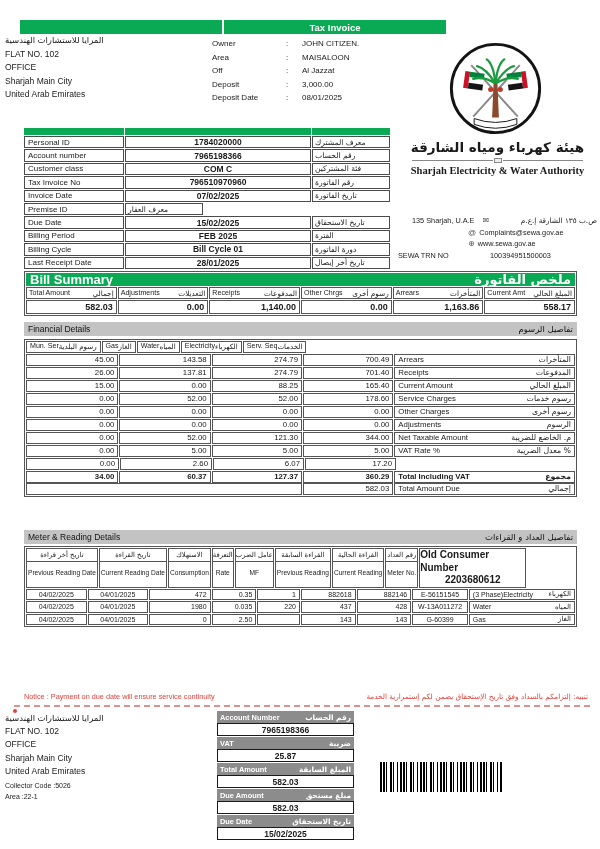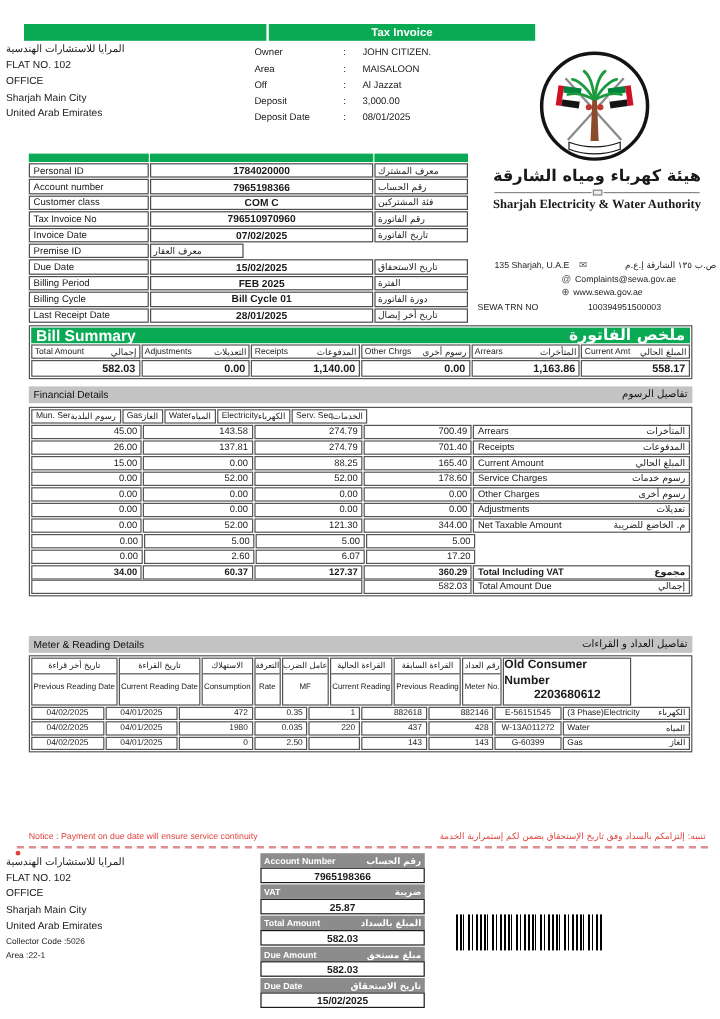--- a/index.html
+++ b/index.html
@@ -406,38 +406,42 @@
             <span class="ar">رسوم أخرى</span>
           </div>
         </div>
           <div class="fd-row">
           <div class="fd-c1 num">0.00</div>
           <div class="fd-c2 num">0.00</div>
           <div class="fd-c3 num">0.00</div>
           <div class="fd-c4 num">0.00</div>
           <div class="fd-c5 pair">
             <span>Adjustments</span>
-            <span class="ar">تعديلات</span>
+            <span class="ar">الرسوم</span>
           </div>
         </div>
           <div class="fd-row">
           <div class="fd-c1 num">0.00</div>
           <div class="fd-c2 num">52.00</div>
           <div class="fd-c3 num">121.30</div>
           <div class="fd-c4 num">344.00</div>
           <div class="fd-c5 pair">
             <span>Net Taxable Amount</span>
             <span class="ar">م. الخاضع للضريبة</span>
           </div>
         </div>
           <div class="fd-row">
           <div class="fd-c1 num">0.00</div>
           <div class="fd-c2 num">5.00</div>
           <div class="fd-c3 num">5.00</div>
           <div class="fd-c4 num">5.00</div>
+          <div class="fd-c5 pair">
+            <span>VAT Rate %</span>
+            <span class="ar">معدل الضريبة %</span>
+          </div>
         </div>
           <div class="fd-row">
           <div class="fd-c1 num">0.00</div>
           <div class="fd-c2 num">2.60</div>
           <div class="fd-c3 num">6.07</div>
           <div class="fd-c4 num">17.20</div>
         </div>
           <div class="fd-row bold">
           <div class="fd-c1 num">34.00</div>
           <div class="fd-c2 num">60.37</div>
@@ -483,26 +487,26 @@
           </div>
             <div class="mt-hcell">
             <span class="mh-ar ar">التعرفة</span>
             <span class="mh-en">Rate</span>
           </div>
             <div class="mt-hcell">
             <span class="mh-ar ar">عامل الضرب</span>
             <span class="mh-en">MF</span>
           </div>
             <div class="mt-hcell">
+            <span class="mh-ar ar">القراءة السابقة</span>
+            <span class="mh-en">Previous Reading</span>
+          </div>
+            <div class="mt-hcell">
             <span class="mh-ar ar">القراءة الحالية</span>
             <span class="mh-en">Current Reading</span>
-          </div>
-            <div class="mt-hcell">
-            <span class="mh-ar ar">القراءة السابقة</span>
-            <span class="mh-en">Previous Reading</span>
           </div>
             <div class="mt-hcell">
             <span class="mh-ar ar">رقم العداد</span>
             <span class="mh-en">Meter No.</span>
           </div>
           </div>
         <div class="mt-old">
           <span>Old Consumer Number</span>
           <span>2203680612</span>
         </div>
@@ -587,21 +591,21 @@
       <div class="stub-item">
       <div class="stub-label">
         <span>VAT</span>
         <span class="ar">ضريبة</span>
       </div>
       <div class="stub-value">25.87</div>
     </div>
       <div class="stub-item">
       <div class="stub-label">
         <span>Total Amount</span>
-        <span class="ar">المبلغ بالسداد</span>
+        <span class="ar">المبلغ السابقة</span>
       </div>
       <div class="stub-value">582.03</div>
     </div>
       <div class="stub-item">
       <div class="stub-label">
         <span>Due Amount</span>
         <span class="ar">مبلغ مستحق</span>
       </div>
       <div class="stub-value">582.03</div>
     </div>

